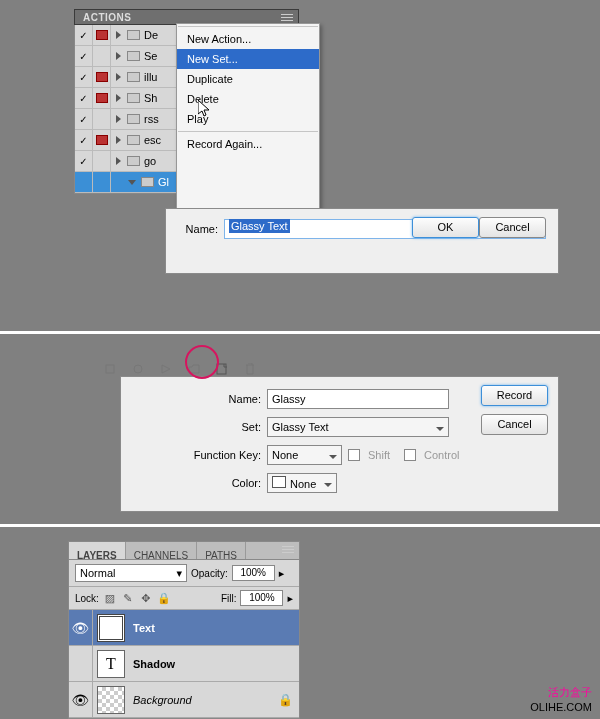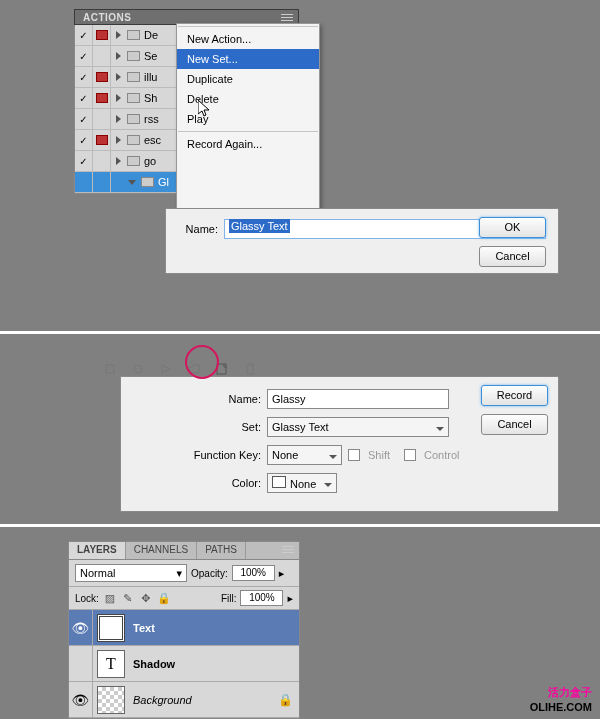--- a/index.html
+++ b/index.html
@@ -32,21 +32,21 @@
 
 .cursor { position: absolute; left: 198px; top: 100px; z-index: 10; pointer-events: none; }
 
 .dialog1 { position: absolute; left: 165px; top: 208px; width: 394px; height: 66px; background: #efefef; border: 1px solid #8a8a8a; padding: 10px 12px; }
 .dlg-row { display: flex; align-items: center; gap: 6px; }
 .dlg-label { width: 40px; text-align: right; font-size: 11px; }
 .dlg-input { flex: 1; height: 20px; border: 1px solid #7eb4ea; background: #fff; padding: 0 4px; font-size: 11px; }
 .sel-text { background: #2d6bc9; color: #fff; padding: 1px 2px; }
 .btn { width: 67px; height: 21px; background: linear-gradient(#fdfdfd,#e4e4e4); border: 1px solid #888; border-radius: 3px; font-size: 11px; text-align: center; line-height: 19px; }
 .btn.primary { border: 1px solid #3d8fd8; box-shadow: 0 0 3px #6fb5f0; }
-.btn-col { position: absolute; right: 12px; top: 8px; display: flex; flex-direction: column; gap: 8px; }
+.btn-col { position: absolute; right: 12px; top: 8px; display: flex; flex-direction: row; gap: 0; }
 
 .sep-bar { position: absolute; left: 0; top: 331px; width: 600px; height: 3px; background: #fff; }
 
 .icon-row { position: absolute; left: 99px; top: 359px; width: 171px; height: 20px; display: flex; align-items: center; gap: 14px; justify-content: flex-start; padding-left: 4px; }
 .icon-row .ic { width: 14px; height: 14px; display: flex; align-items: center; justify-content: center; color: #666; }
 .circ-mark { position: absolute; left: 185px; top: 345px; width: 34px; height: 34px; border: 2px solid #d6155f; border-radius: 50%; z-index: 5; }
 
 .dialog2 { position: absolute; left: 120px; top: 376px; width: 439px; height: 136px; background: #efefef; border: 1px solid #8a8a8a; padding: 8px 10px; }
 .d2-row { display: flex; align-items: center; height: 28px; gap: 6px; }
 .d2-label { width: 130px; text-align: right; font-size: 11px; }
@@ -57,38 +57,38 @@
 .d2-select .arrow::before { content: ""; border-style: solid; border-width: 4px 4px 0 4px; border-color: #555 transparent transparent; display: inline-block; }
 .cb { width: 12px; height: 12px; border: 1px solid #888; background: #fff; display: inline-block; }
 .cb-lbl { color: #999; margin-left: 2px; margin-right: 8px; }
 .color-sw { width: 14px; height: 12px; border: 1px solid #555; background: #fff; display: inline-block; margin-right: 4px; }
 .btn-col2 { position: absolute; right: 10px; top: 8px; display: flex; flex-direction: column; gap: 8px; }
 
 .sep-bar2 { position: absolute; left: 0; top: 524px; width: 600px; height: 3px; background: #fff; }
 
 .layers-panel { position: absolute; left: 68px; top: 541px; width: 232px; background: #d8d8d8; border: 1px solid #888; }
 .layers-tabs { display: flex; background: #bdbdbd; height: 18px; border-bottom: 1px solid #888; }
-.lt { padding: 2px 8px; font-size: 10px; color: #444; border-right: 1px solid #999; }
+.lt { padding: 8px 8px; font-size: 10px; color: #444; border-right: 1px solid #999; }
 .lt.active { background: #d8d8d8; font-weight: bold; }
 .layers-opts { display: flex; align-items: center; padding: 4px 6px; gap: 4px; border-bottom: 1px solid #aaa; }
 .lp-select { width: 112px; height: 18px; border: 1px solid #888; background: #fff; font-size: 11px; padding: 0 4px; display: flex; align-items: center; justify-content: space-between; }
 .lp-num { width: 43px; height: 16px; border: 1px solid #888; background: #fff; font-size: 10px; padding: 0 2px; text-align: center; line-height: 14px; display: inline-block; }
 .lp-lbl { font-size: 10px; }
 .lock-row { display: flex; align-items: center; padding: 3px 6px; gap: 4px; border-bottom: 1px solid #aaa; font-size: 10px; }
 .lock-ic { width: 14px; height: 14px; display: inline-flex; align-items: center; justify-content: center; font-size: 11px; color: #555; }
 .layer-row { display: flex; align-items: center; height: 36px; border-bottom: 1px solid #aaa; }
 .layer-row.sel { background: #5a7bb3; color: #fff; }
 .eye-col { width: 24px; height: 36px; border-right: 1px solid #aaa; display: flex; align-items: center; justify-content: center; font-size: 14px; }
 .thumb { width: 28px; height: 28px; background: #fff; border: 1px solid #666; margin: 0 4px; display: flex; align-items: center; justify-content: center; }
 .thumb.dbl { border: 3px double #444; }
 .thumb.bg { background: repeating-conic-gradient(#ccc 0 25%, #fff 0 50%) 0 0/8px 8px; }
 .layer-name { font-size: 11px; font-weight: bold; margin-left: 4px; }
 .lock-badge { margin-left: auto; margin-right: 6px; font-size: 12px; }
 
-.watermark { position: absolute; right: 8px; bottom: 5px; font-size: 12px; font-weight: bold; }
+.watermark { position: absolute; right: 8px; bottom: 5px; font-size: 12px; font-weight: normal; }
 .wm-pink { color: #ff00a0; display: block; text-align: right; font-size: 11px; }
 </style>
 </head>
 <body>
 
 <div class="panel1">
   <div class="panel-header">
     <div class="panel-tab">ACTIONS</div>
     <div class="panel-menu">
         <span></span>

